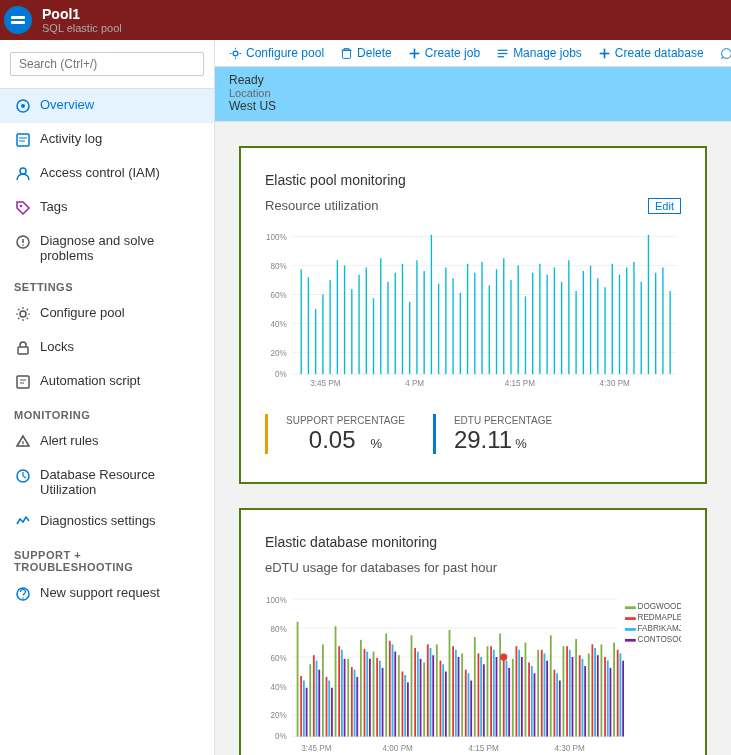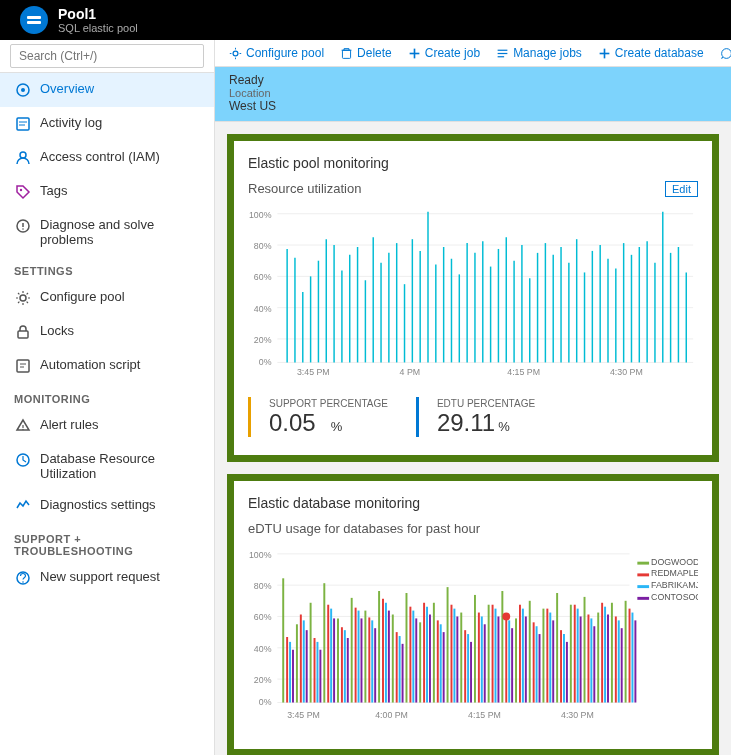--- a/index.html
+++ b/index.html
@@ -1,50 +1,50 @@
 <!DOCTYPE html>
 <html><head>
   <meta charset="utf-8">
   <style>
     * { box-sizing: border-box; margin: 0; padding: 0; }
     body { font-family: 'Segoe UI', Arial, sans-serif; font-size: 13px; background: #f2f2f2; display: flex; flex-direction: column; height: 755px; width: 731px; overflow: hidden; }
 
     
-    .header { background: #000000; display: flex; align-items: center; padding: 0 20px; height: 40px; color: white; flex-shrink: 0; }
+    .header { background: #7f1d1d; display: flex; align-items: center; padding: 0 4px; height: 40px; color: white; flex-shrink: 0; }
     .header-icon { width: 28px; height: 28px; background: #0078d4; border-radius: 50%; display: flex; align-items: center; justify-content: center; margin-right: 10px; flex-shrink: 0; }
     .header-icon svg { width: 16px; height: 16px; }
     .header-title { display: flex; flex-direction: column; }
     .header-title .title { font-size: 14px; font-weight: 600; color: white; line-height: 1.2; }
     .header-title .subtitle { font-size: 11px; color: #aaa; }
 
     
     .main-layout { display: flex; flex: 1; overflow: hidden; }
 
     
     .sidebar { width: 215px; background: white; border-right: 1px solid #e0e0e0; overflow-y: auto; flex-shrink: 0; }
-    .search-box { padding: 4px 10px; border-bottom: 1px solid #e0e0e0; }
+    .search-box { padding: 12px 10px; border-bottom: 1px solid #e0e0e0; }
     .search-box input { width: 100%; border: 1px solid #ccc; padding: 4px 8px; font-size: 12px; border-radius: 2px; outline: none; }
     .sidebar-nav-item { display: flex; align-items: flex-start; padding: 8px 14px; cursor: pointer; color: #333; font-size: 13px; }
     .sidebar-nav-item.active { background: #e5f3ff; color: #0078d4; }
     .sidebar-nav-item .nav-icon { width: 18px; height: 18px; margin-right: 8px; flex-shrink: 0; display: flex; align-items: center; justify-content: center; }
     .sidebar-section-header { padding: 10px 14px 4px; font-size: 11px; font-weight: 700; color: #666; letter-spacing: 0.5px; }
 
     
     .toolbar { background: white; border-bottom: 1px solid #e0e0e0; padding: 6px 14px; display: flex; align-items: center; gap: 16px; flex-shrink: 0; flex-wrap: nowrap; overflow: hidden; }
     .toolbar-btn { display: flex; align-items: center; gap: 4px; color: #0078d4; font-size: 12px; cursor: pointer; white-space: nowrap; }
 
     
     .content-area { flex: 1; overflow-y: auto; padding: 0; background: #f2f2f2; }
     .status-bar { background: #7dd3fc; padding: 6px 14px 8px; border-bottom: 1px solid #e0e0e0; }
     .status-bar .status-text { font-size: 12px; color: #333; }
     .status-bar .location-label { font-size: 11px; color: #666; }
     .status-bar .location-value { font-size: 12px; color: #333; }
 
     
-    .chart-section { background: white; margin: 12px; padding: 14px; border: 7px solid #4d7c0f; }
+    .chart-section { background: white; margin: 24px; padding: 24px; border: 2px solid #4d7c0f; }
     .chart-section-title { font-size: 14px; color: #333; margin-bottom: 10px; font-weight: 400; }
     .chart-inner-title { font-size: 13px; color: #555; margin-bottom: 6px; }
     .edit-btn { position: absolute; top: 0; right: 0; font-size: 11px; color: #0078d4; cursor: pointer; border: 1px solid #0078d4; padding: 1px 6px; background: white; }
 
     
     .metrics-row { display: flex; gap: 0; margin-top: 8px; }
     .metric-item { display: flex; align-items: center; gap: 8px; padding: 4px 12px 4px 0; }
     .metric-label { font-size: 10px; color: #666; display: flex; align-items: center; gap: 4px; }
     .metric-value { font-size: 24px; font-weight: 300; color: #333; }
     .metric-unit { font-size: 13px; color: #333; }
@@ -331,21 +331,21 @@
             <line x1="440" y1="162" x2="440" y2="44" stroke="#00bcd4" stroke-width="1.5"></line>
             <line x1="448" y1="162" x2="448" y2="70" stroke="#00bcd4" stroke-width="1.5"></line>
           </svg>
 
           
           <div class="metrics-row">
             <div class="metric-item">
               <div class="metric-separator" style="background:#e8a000;"></div>
               <div>
                 <div class="metric-label">SUPPORT PERCENTAGE</div>
-                <div style="display:flex; align-items:baseline; gap:15px;">
+                <div style="display:flex; align-items:baseline; gap:15px;justify-content:center;">
                   <span class="metric-value">0.05</span>
                   <span class="metric-unit">%</span>
                 </div>
               </div>
             </div>
             <div class="metric-item" style="margin-left:16px;">
               <div class="metric-separator" style="background:#0078d4;"></div>
               <div>
                 <div class="metric-label">EDTU PERCENTAGE</div>
                 <div style="display:flex; align-items:baseline; gap:3px;">

